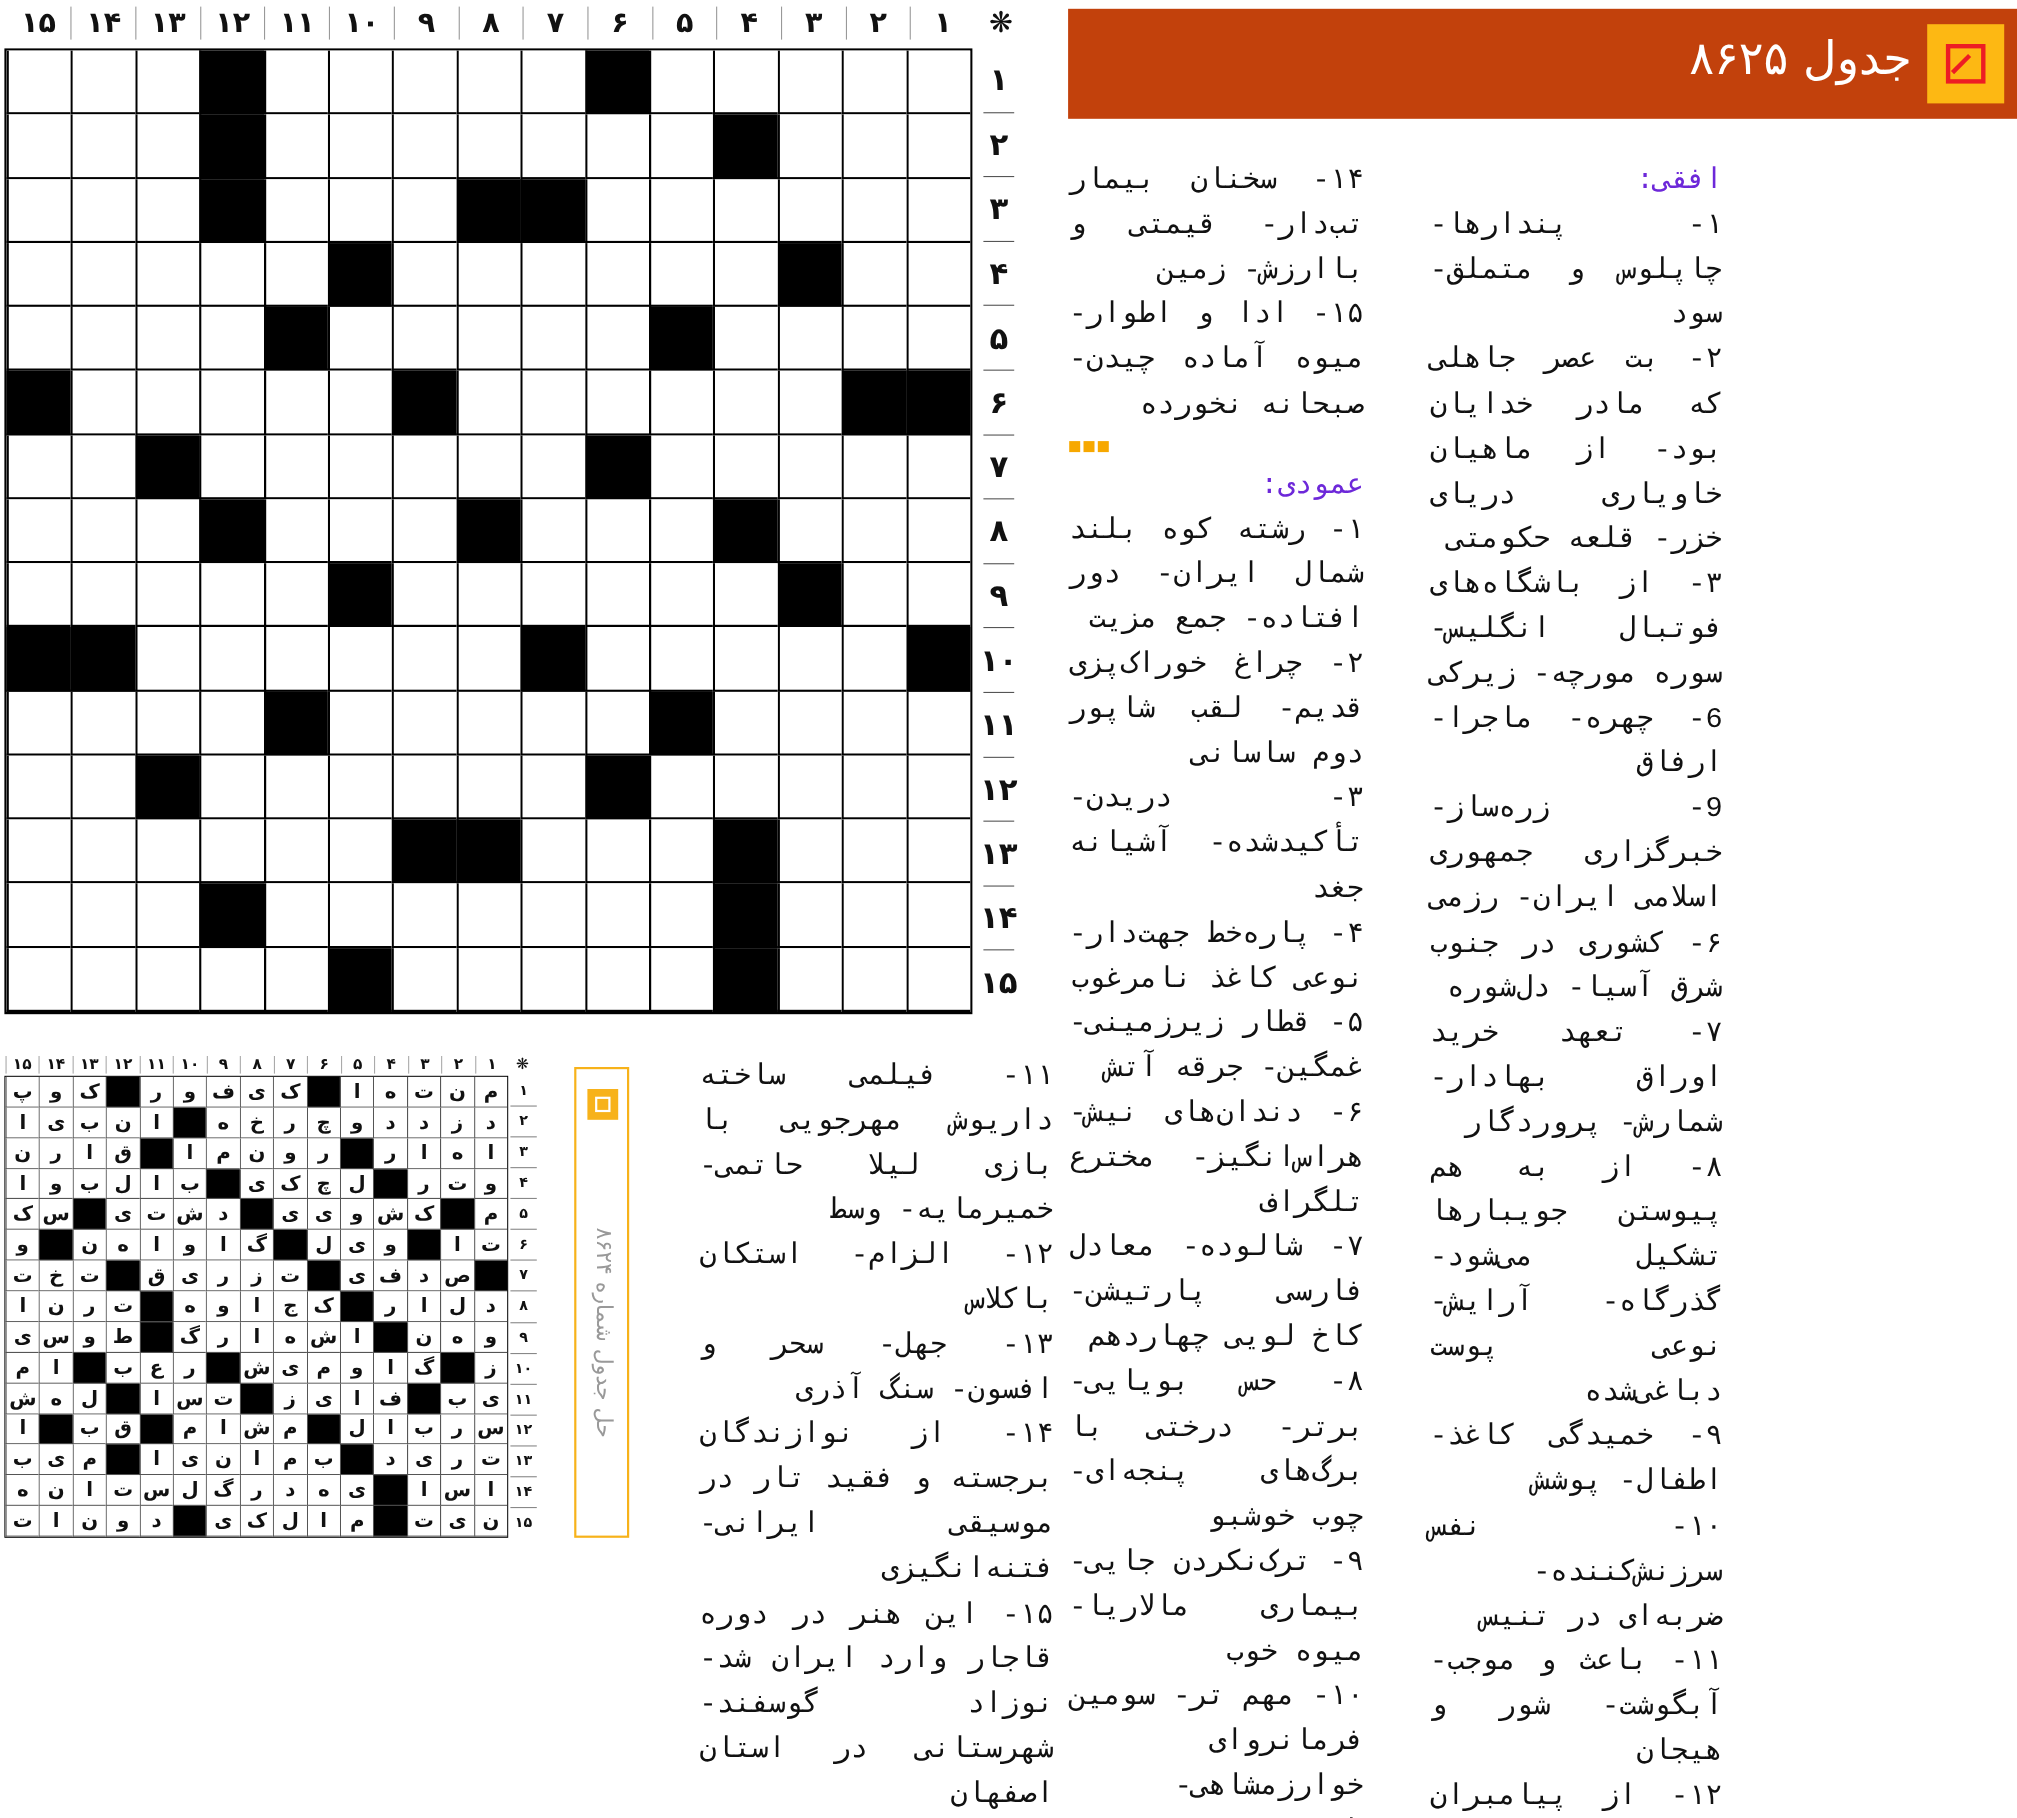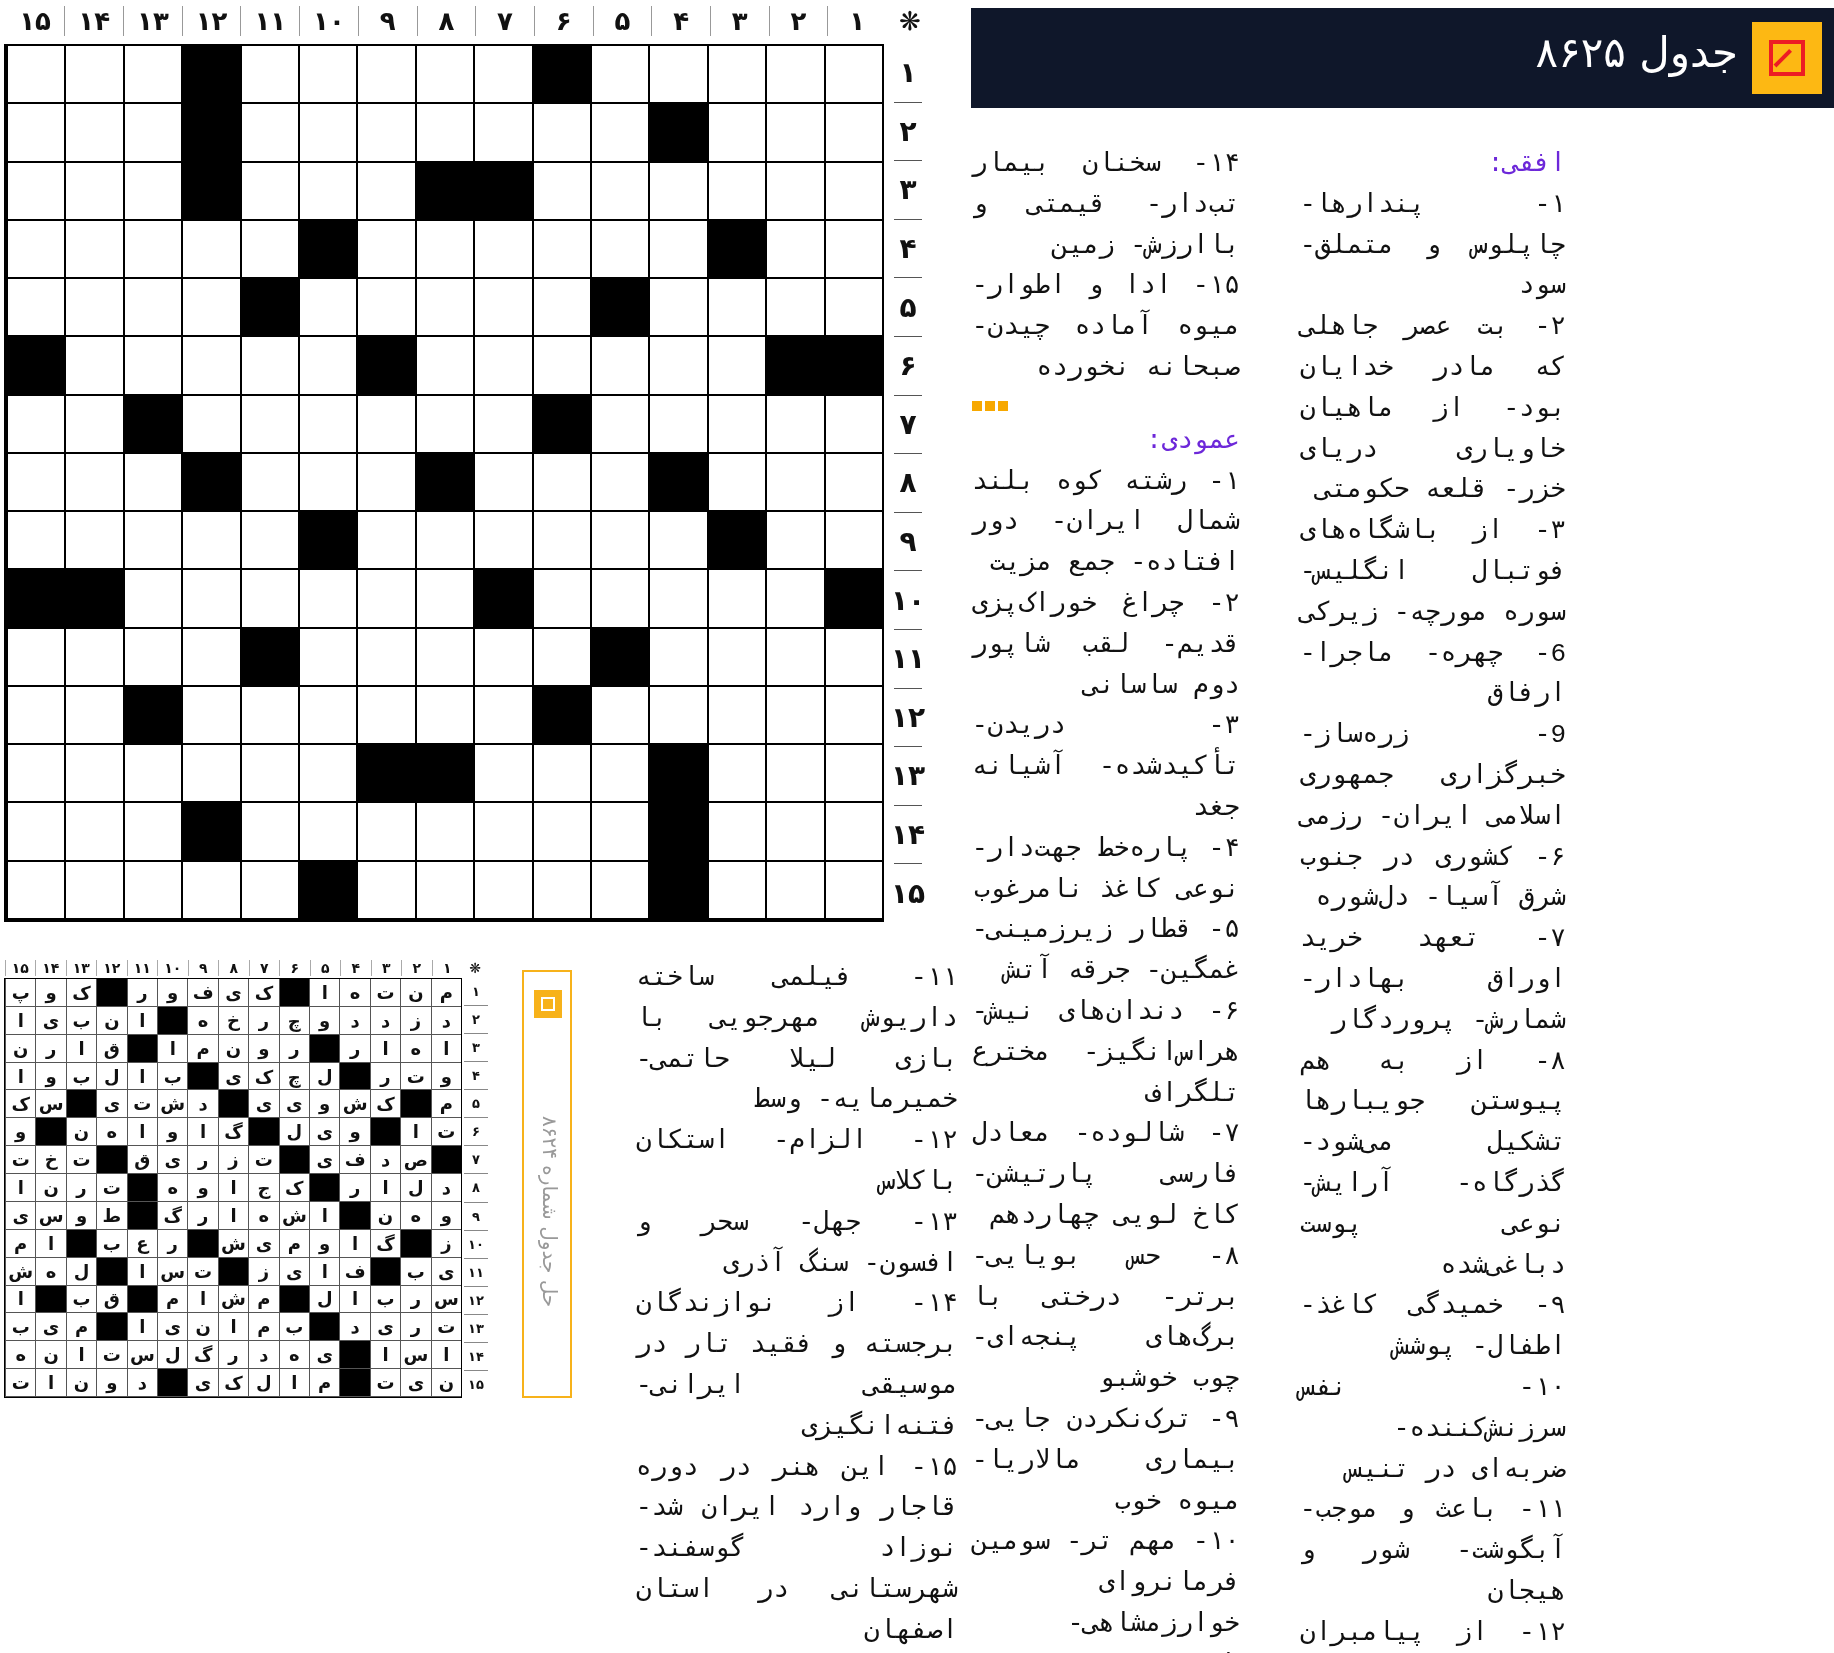--- a/index.html
+++ b/index.html
@@ -20,21 +20,21 @@
   .cell { border-left: 2px solid #000; border-bottom: 2px solid #000; background: #fff; box-sizing: border-box; }
   .cell.black { background: #000; }
 
   .row-header { position: absolute; left: 886px; top: 44px; width: 44px; height: 878px;
                 display: flex; flex-direction: column; }
   .row-header .rnum { flex: 1; display: flex; align-items: center; justify-content: center;
                       font-size: 28px; font-weight: bold; border-top: 1px solid #555; margin: 0 8px; }
   .row-header .rnum:first-child { border-top: none; }
 
   
-  .title-bar { position: absolute; left: 971px; top: 8px; width: 863px; height: 100px; background: #0f172a; }
+  .title-bar { position: absolute; left: 971px; top: 8px; width: 863px; height: 100px; background: #c2410c; }
   .title-bar .logo { position: absolute; right: 12px; top: 14px; width: 70px; height: 72px; background: #fdb813;
                      display: flex; align-items: center; justify-content: center; }
   .title-bar .logo .inner { width: 36px; height: 36px; border: 4px solid #ed1c24; box-sizing: border-box;
                             position: relative; }
   .title-bar .logo .inner::after { content: ""; position: absolute; left: 2px; top: 2px; width: 22px; height: 4px;
                                    background: #ed1c24; transform: rotate(-45deg); transform-origin: left center; top: 20px; }
   .title-bar .title { position: absolute; right: 96px; top: 20px; font-size: 42px; color: #fff; direction: rtl; }
 
   
   .clues { position: absolute; direction: rtl; font-size: 26px; line-height: 40.8px; text-align: justify; }

